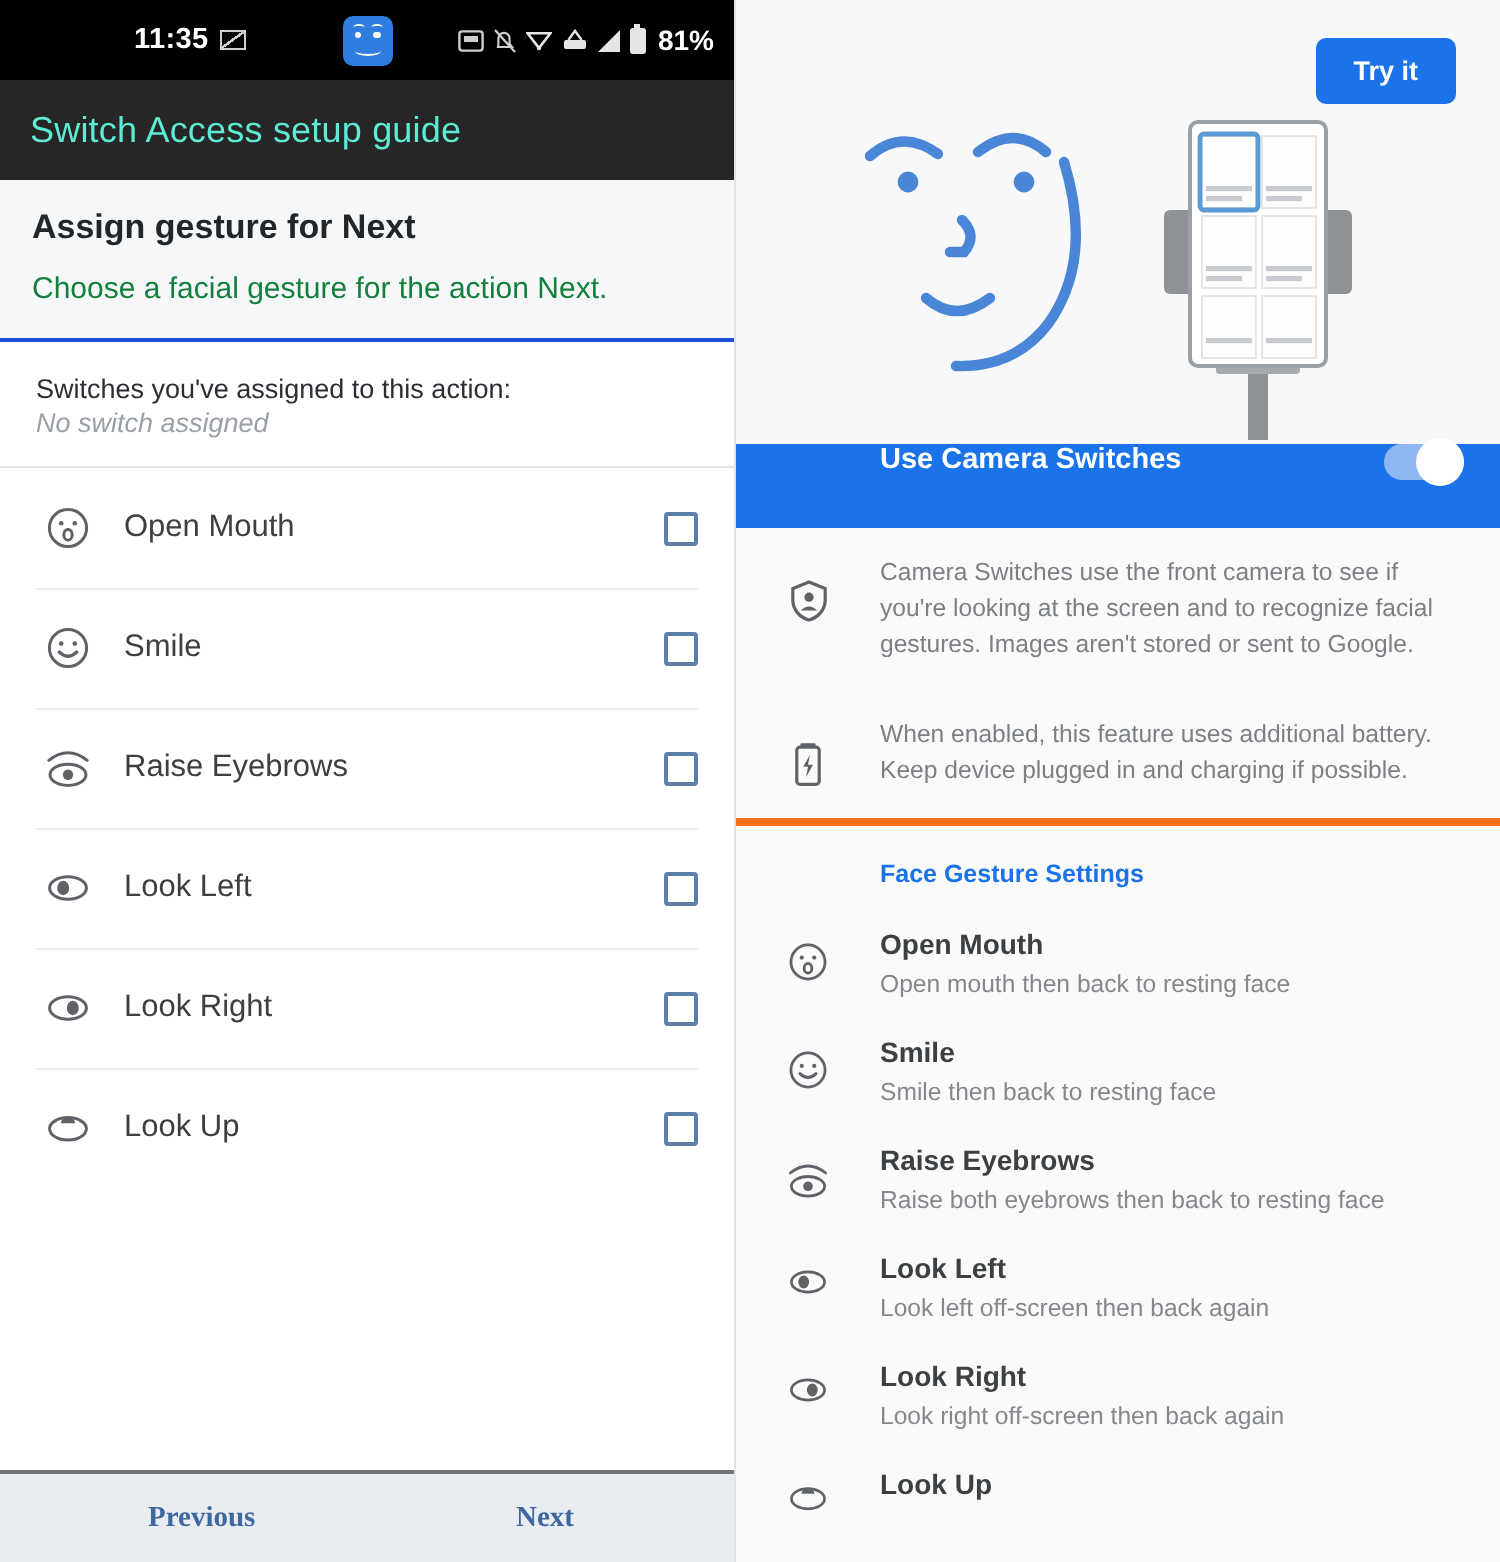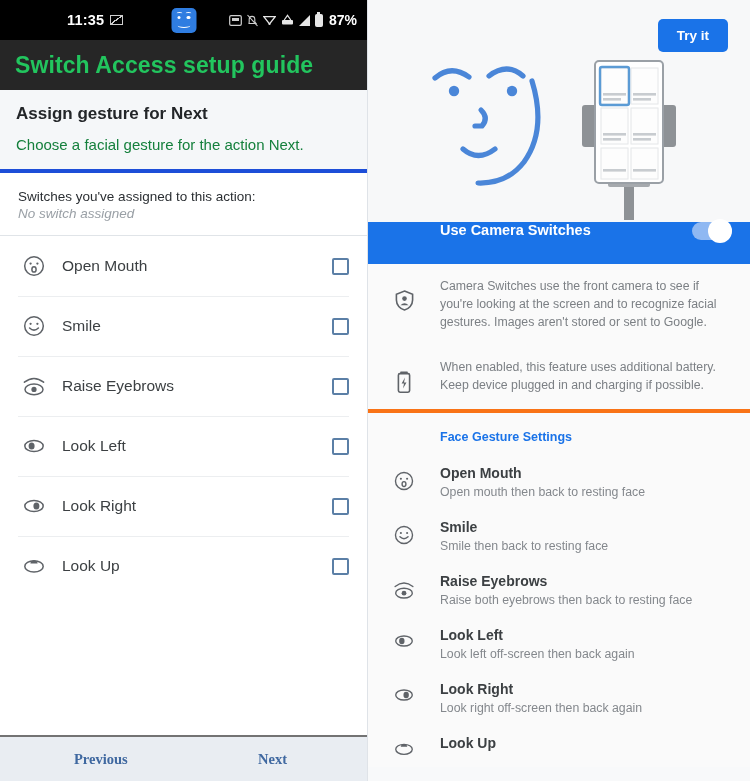--- a/index.html
+++ b/index.html
@@ -51,25 +51,25 @@
   .sb-right { margin-left: auto; display: flex; align-items: center; gap: 5px; }
   .sb-pct { color:#fff; font-size:14px; font-weight:bold; margin-left:1px; }
   .sb-tri { width:0;height:0;border-left:11px solid transparent;border-bottom:11px solid #e6e6e6; }
   .sb-bat { width:8px;height:13px;border:1.5px solid #e6e6e6;border-radius:1.5px;position:relative;background:#e6e6e6; }
   .sb-bat::before{content:"";position:absolute;top:-3px;left:1.5px;width:3px;height:2px;background:#e6e6e6;}
 
   .appbar {
     height: 50px; background: #262626;
     display: flex; align-items: center; padding-left: 15px;
   }
-  .appbar-title { color:#22c55e; font-size:23px; font-weight:bold; letter-spacing:.1px; }
+  .appbar-title { color:#5eead4; font-size:18px; font-weight:normal; letter-spacing:.1px; }
 
   .assign-block {
     background: #f5f7f9; padding: 14px 16px 16px 16px;
-    border-bottom: 4px solid #1d4ed8;
+    border-bottom: 2px solid #1d4ed8;
   }
   .assign-title { font-size:17px; font-weight:bold; color:#232629; margin-bottom:12px; }
   .assign-sub { font-size:15px; color:#15803d; }
 
   .assigned-block {
     background:#ffffff; padding:16px 16px 14px 18px;
     border-bottom:1px solid #e0e4e8;
   }
   .assigned-label { font-size:13.5px; color:#2b2f33; margin-bottom:2px; }
   .assigned-value { font-size:13.5px; color:#9aa0a6; font-style:italic; }
@@ -167,21 +167,21 @@
         <svg width="13" height="12" viewBox="0 0 13 12">
           <path d="M0.8 2.6 L6.5 10 L12.2 2.6 Z" fill="none" stroke="#e6e6e6" stroke-width="1.3"></path>
           <circle cx="6.5" cy="10" r="1.1" fill="#e6e6e6"></circle>
         </svg>
         <svg width="13" height="12" viewBox="0 0 13 12">
           <rect x="1" y="6" width="11" height="4.5" rx="1" fill="#e6e6e6"></rect>
           <path d="M3.2 6 L6.5 1.4 L9.8 6" fill="none" stroke="#e6e6e6" stroke-width="1.2"></path>
         </svg>
         <span class="sb-tri"></span>
         <span class="sb-bat"></span>
-        <span class="sb-pct">87%</span>
+        <span class="sb-pct">81%</span>
       </span>
     </div>
 
     <div class="appbar">
       <span class="appbar-title">Switch Access setup guide</span>
     </div>
 
     <div class="assign-block">
       <div class="assign-title">Assign gesture for Next</div>
       <div class="assign-sub">Choose a facial gesture for the action Next.</div>

